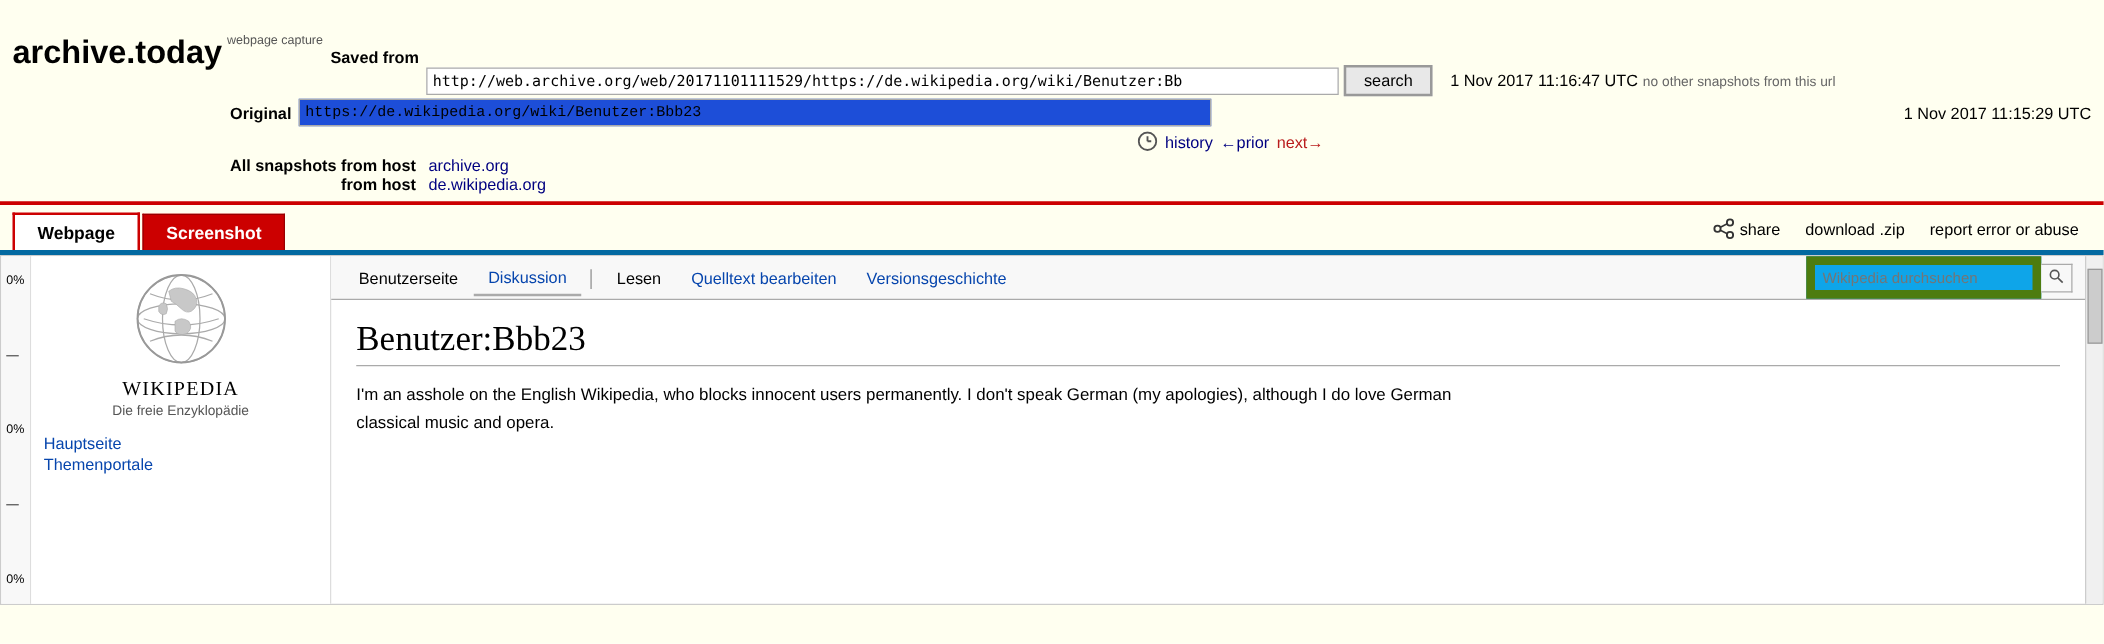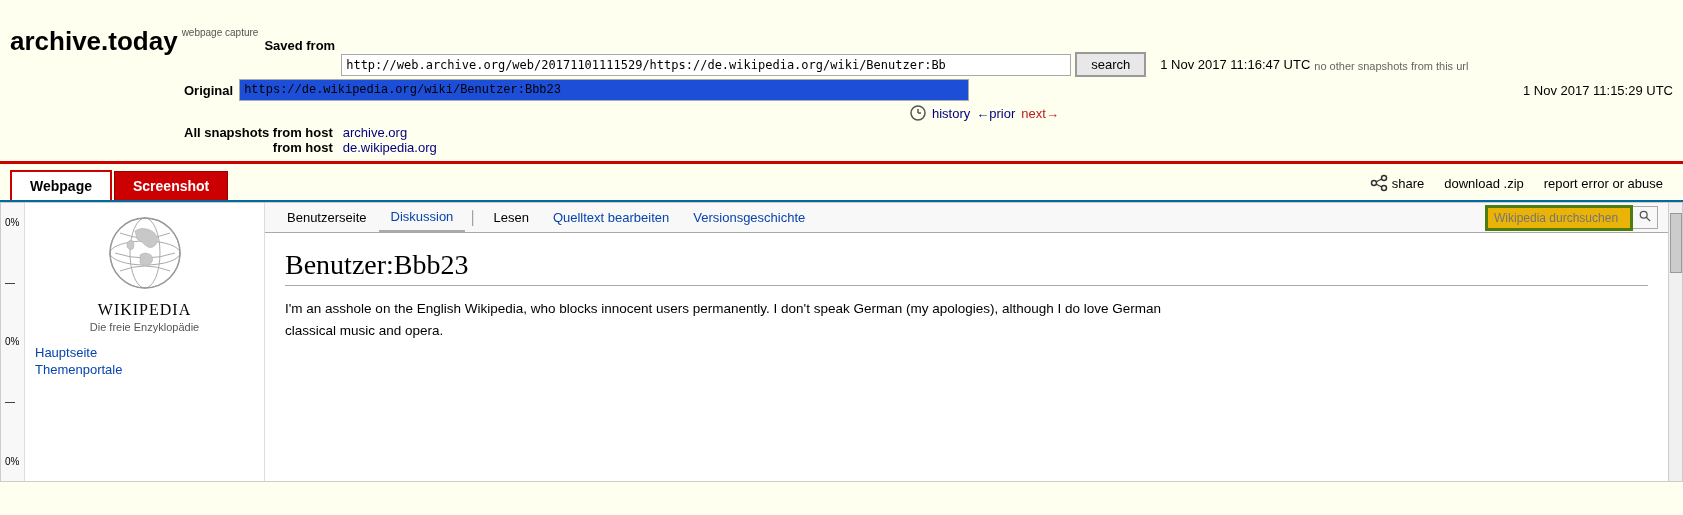--- a/index.html
+++ b/index.html
@@ -228,23 +228,23 @@
     }
 
     .wiki-tab.blue {
       color: #0645ad;
     }
 
     .wiki-search-input {
       margin-left: auto;
       padding: 3px 6px;
       font-size: 12px;
-      border: 3px solid #4d7c0f;
-      width: 148px;
-      background: #eab308;
+      border: 7px solid #4d7c0f;
+      width: 188px;
+      background: #0ea5e9;
     }
 
     .wiki-search-btn {
       padding: 3px 6px;
       background: #f8f8f8;
       border: 1px solid #aaa;
       border-left: none;
       cursor: pointer;
       font-size: 12px;
     }
@@ -352,21 +352,21 @@
       <span>All snapshots from host</span>
       <span>from host</span>
     </div>
     <div style="display:flex; flex-direction:column; margin-left:4px;">
       <a href="#" style="color:#000080; text-decoration:none; font-weight:normal;">archive.org</a>
       <a href="#" style="color:#000080; text-decoration:none; font-weight:normal;">de.wikipedia.org</a>
     </div>
   </div>
 </div>
 
-<div class="tabs-row" style="background:#fffff0; border-bottom: 2px solid #0369a1;">
+<div class="tabs-row" style="background:#fffff0; border-bottom: 4px solid #0369a1;">
   <div class="tab active">Webpage</div>
   <div class="tab screenshot-tab">Screenshot</div>
   <div class="tab-actions">
     <a href="#" class="share-link">
       <span style="display:inline-block; width:18px; height:18px;">
         <svg viewBox="0 0 18 18" width="18" height="18">
           <circle cx="14" cy="4" r="2.5" fill="none" stroke="#333" stroke-width="1.5"></circle>
           <circle cx="4" cy="9" r="2.5" fill="none" stroke="#333" stroke-width="1.5"></circle>
           <circle cx="14" cy="14" r="2.5" fill="none" stroke="#333" stroke-width="1.5"></circle>
           <line x1="6.3" y1="7.8" x2="11.8" y2="5" stroke="#333" stroke-width="1.2"></line>

